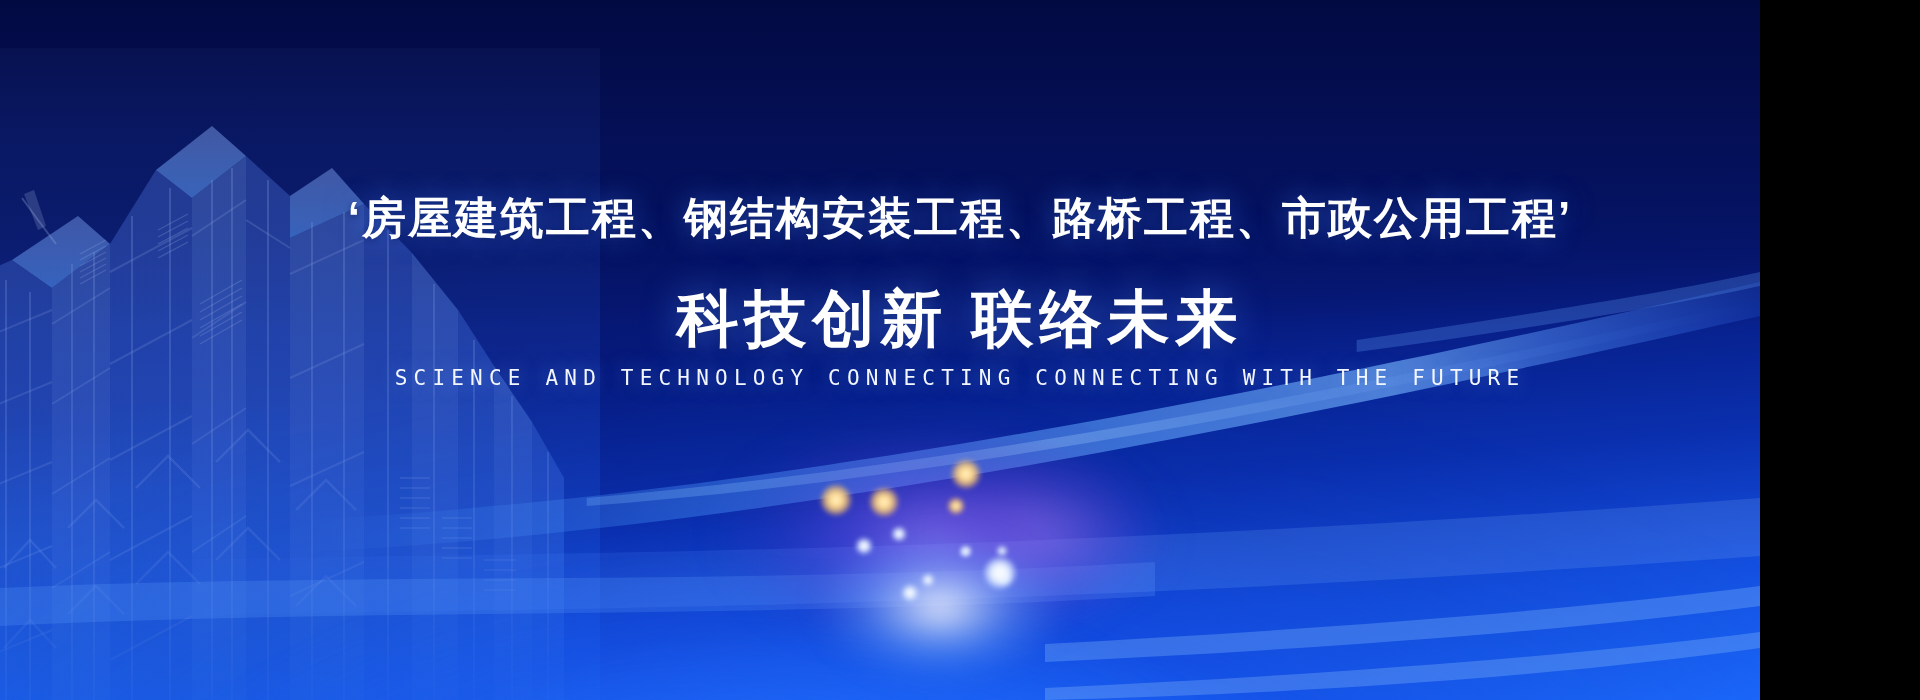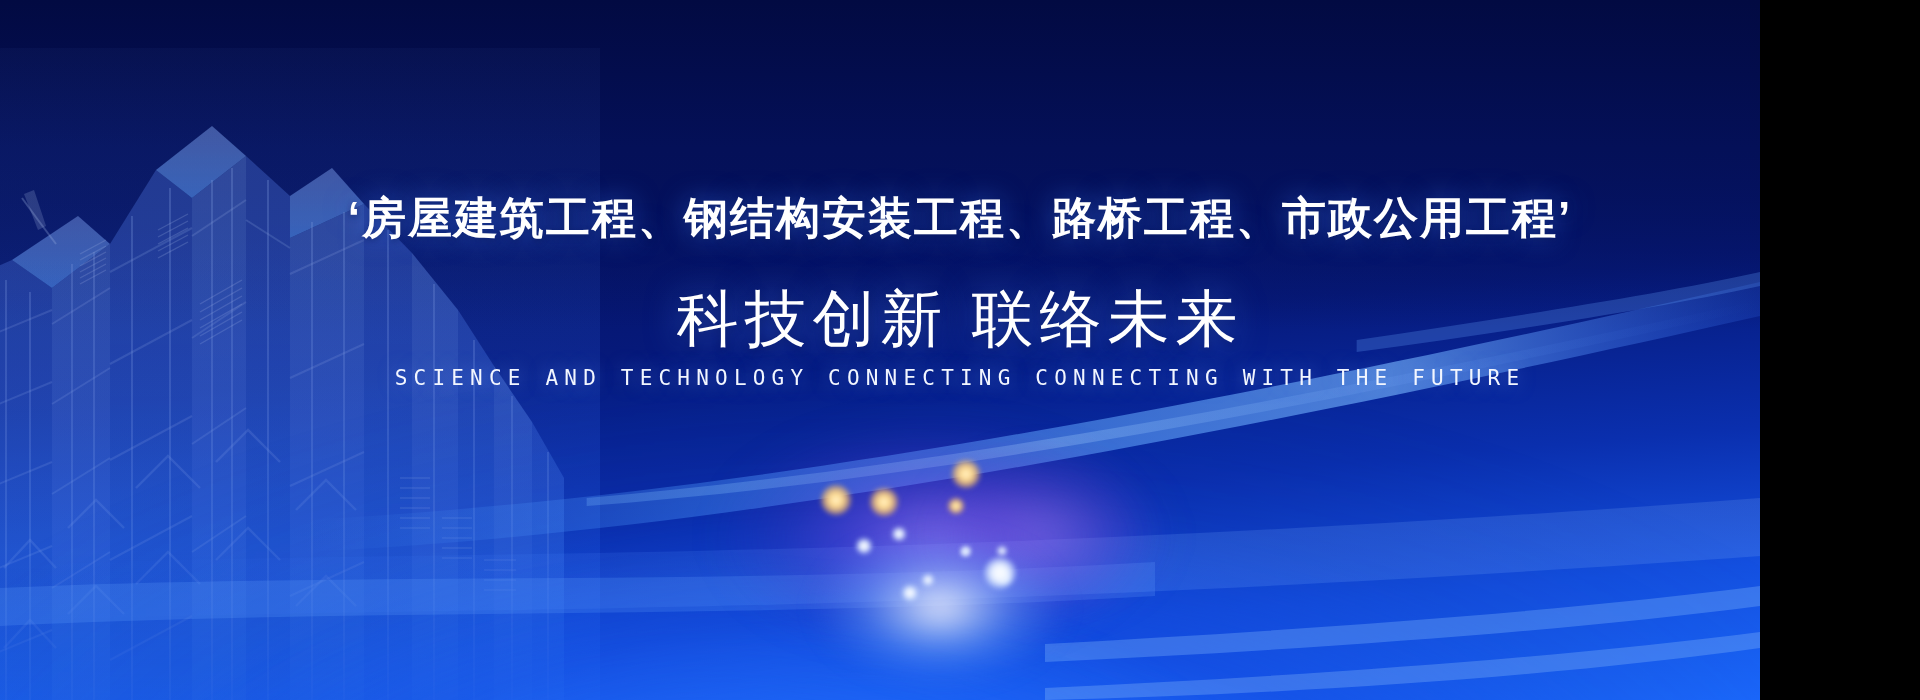--- a/index.html
+++ b/index.html
@@ -79,21 +79,21 @@
     position:absolute;left:0;top:196px;width:1920px;
     color:#ffffff;
     font-size:44px;font-weight:700;letter-spacing:2px;
     line-height:1;
     text-shadow:0 0 26px rgba(70,130,255,.55),0 2px 6px rgba(0,10,60,.45);
     white-space:nowrap;
   }
   .line-main{
     position:absolute;left:0;top:288px;width:1920px;
     color:#ffffff;
-    font-size:62px;font-weight:400;letter-spacing:6px;
+    font-size:62px;font-weight:700;letter-spacing:6px;
     line-height:1;
     text-shadow:0 0 34px rgba(90,150,255,.55),0 2px 8px rgba(0,10,60,.40);
     white-space:nowrap;
   }
   .line-en{
     position:absolute;left:0;top:368px;width:1920px;
     color:#f2f6ff;
     font-size:21px;font-weight:400;letter-spacing:6.2px;
     line-height:1;
     font-family:"DejaVu Sans Mono","Liberation Mono",monospace;

